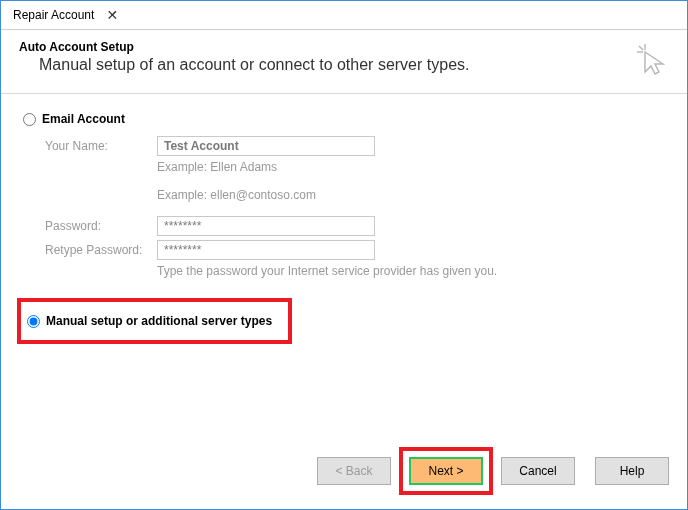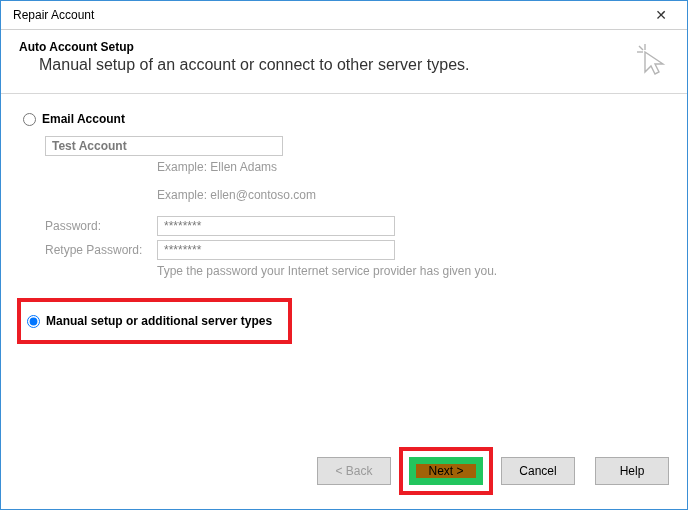--- a/index.html
+++ b/index.html
@@ -1,41 +1,41 @@
 <!DOCTYPE html>
 <html><head>
 <meta charset="utf-8">
 <style>
   html,body{margin:0;padding:0;font-family:"Segoe UI",Tahoma,sans-serif;font-size:12px;color:#000;background:#fff}
   .window{box-sizing:border-box;width:688px;height:510px;border:1px solid #3a8fd6;position:relative;background:#fff}
-  .titlebar{height:28px;line-height:28px;padding:0 8px;font-size:12px;color:#000;display:flex;align-items:center;justify-content:space-between;border-bottom:1px solid #d0d0d0}
+  .titlebar{height:28px;line-height:28px;padding:0 8px;font-size:12px;color:#000;display:flex;align-items:center;justify-content:flex-start;border-bottom:1px solid #d0d0d0}
   .titlebar .title{padding-left:4px}
   .titlebar .close{font-size:14px;font-family:Arial,sans-serif;color:#333;width:36px;text-align:center;cursor:default}
   .header{padding:10px 10px 14px 18px;display:flex;justify-content:space-between;align-items:flex-start}
   .header h1{margin:0;font-size:12px;font-weight:bold}
   .header .sub{margin:2px 0 0 20px;font-size:16px;color:#333}
   .cursor-icon{margin-right:8px;margin-top:2px;color:#999}
   .separator{height:1px;background:#d7d7d7;margin:0}
   .body{padding:18px 22px 0 22px}
   .radio-row{display:flex;align-items:center;margin-bottom:10px}
   .radio-row input[type=radio]{margin:0 6px 0 0}
   .radio-label{font-weight:bold;font-size:12px}
   .form-table{margin-left:22px}
   .form-row{display:flex;align-items:center;margin-bottom:4px}
   .form-row.hint{margin-bottom:14px}
   .form-label{width:112px;color:#9a9a9a;font-size:12px}
-  .form-input{box-sizing:border-box;width:238px;height:20px;border:1px solid #c9c9c9;background:#fff;padding:2px 6px;font:12px "Segoe UI",sans-serif;color:#7a7a7a}
+  .form-input{box-sizing:border-box;width:218px;height:20px;border:1px solid #c9c9c9;background:#fff;padding:2px 6px;font:12px "Segoe UI",sans-serif;color:#7a7a7a}
   .form-input.bold{font-weight:bold}
   .hint-text{color:#9a9a9a;font-size:12px;margin-left:112px}
   .hint-text.wide{margin-left:112px}
   .manual-box{border:4px solid #ec1c24;display:inline-flex;align-items:center;padding:12px 16px 12px 6px;margin-top:6px;margin-left:-6px}
   .button-bar{position:absolute;bottom:14px;right:18px;display:flex;gap:8px;align-items:center}
   .btn{min-width:74px;height:28px;border:1px solid #adadad;background:#e1e1e1;font:12px "Segoe UI",sans-serif;color:#000;padding:0 10px;cursor:default}
   .btn.disabled{color:#9a9a9a}
-  .btn.primary{border:7px solid #22c55e;background:#a16207}
+  .btn.primary{border:2px solid #22c55e;background:#fdba74}
   .next-box{border:4px solid #ec1c24;padding:6px;display:inline-flex}
   .button-bar .spacer{width:4px}
 </style>
 </head>
 <body>
 
 <div class="window">
 
   <div class="titlebar">
     <span class="title">Repair Account</span>
@@ -62,20 +62,21 @@
   <div class="body">
 
     <label class="radio-row">
       <input type="radio" name="setup" style="">
       <span class="radio-label">Email Account</span>
     </label>
 
     <div class="form-table">
 
       <div class="form-row">
+        <span class="form-label">Your Name:</span>
         <input class="form-input bold" disabled="" value="Test Account" style="">
       </div>
       <div class="form-row hint">
         <span class="hint-text">Example: Ellen Adams</span>
       </div>
 
       <div class="form-row hint">
         <span class="hint-text">Example: ellen@contoso.com</span>
       </div>
 

